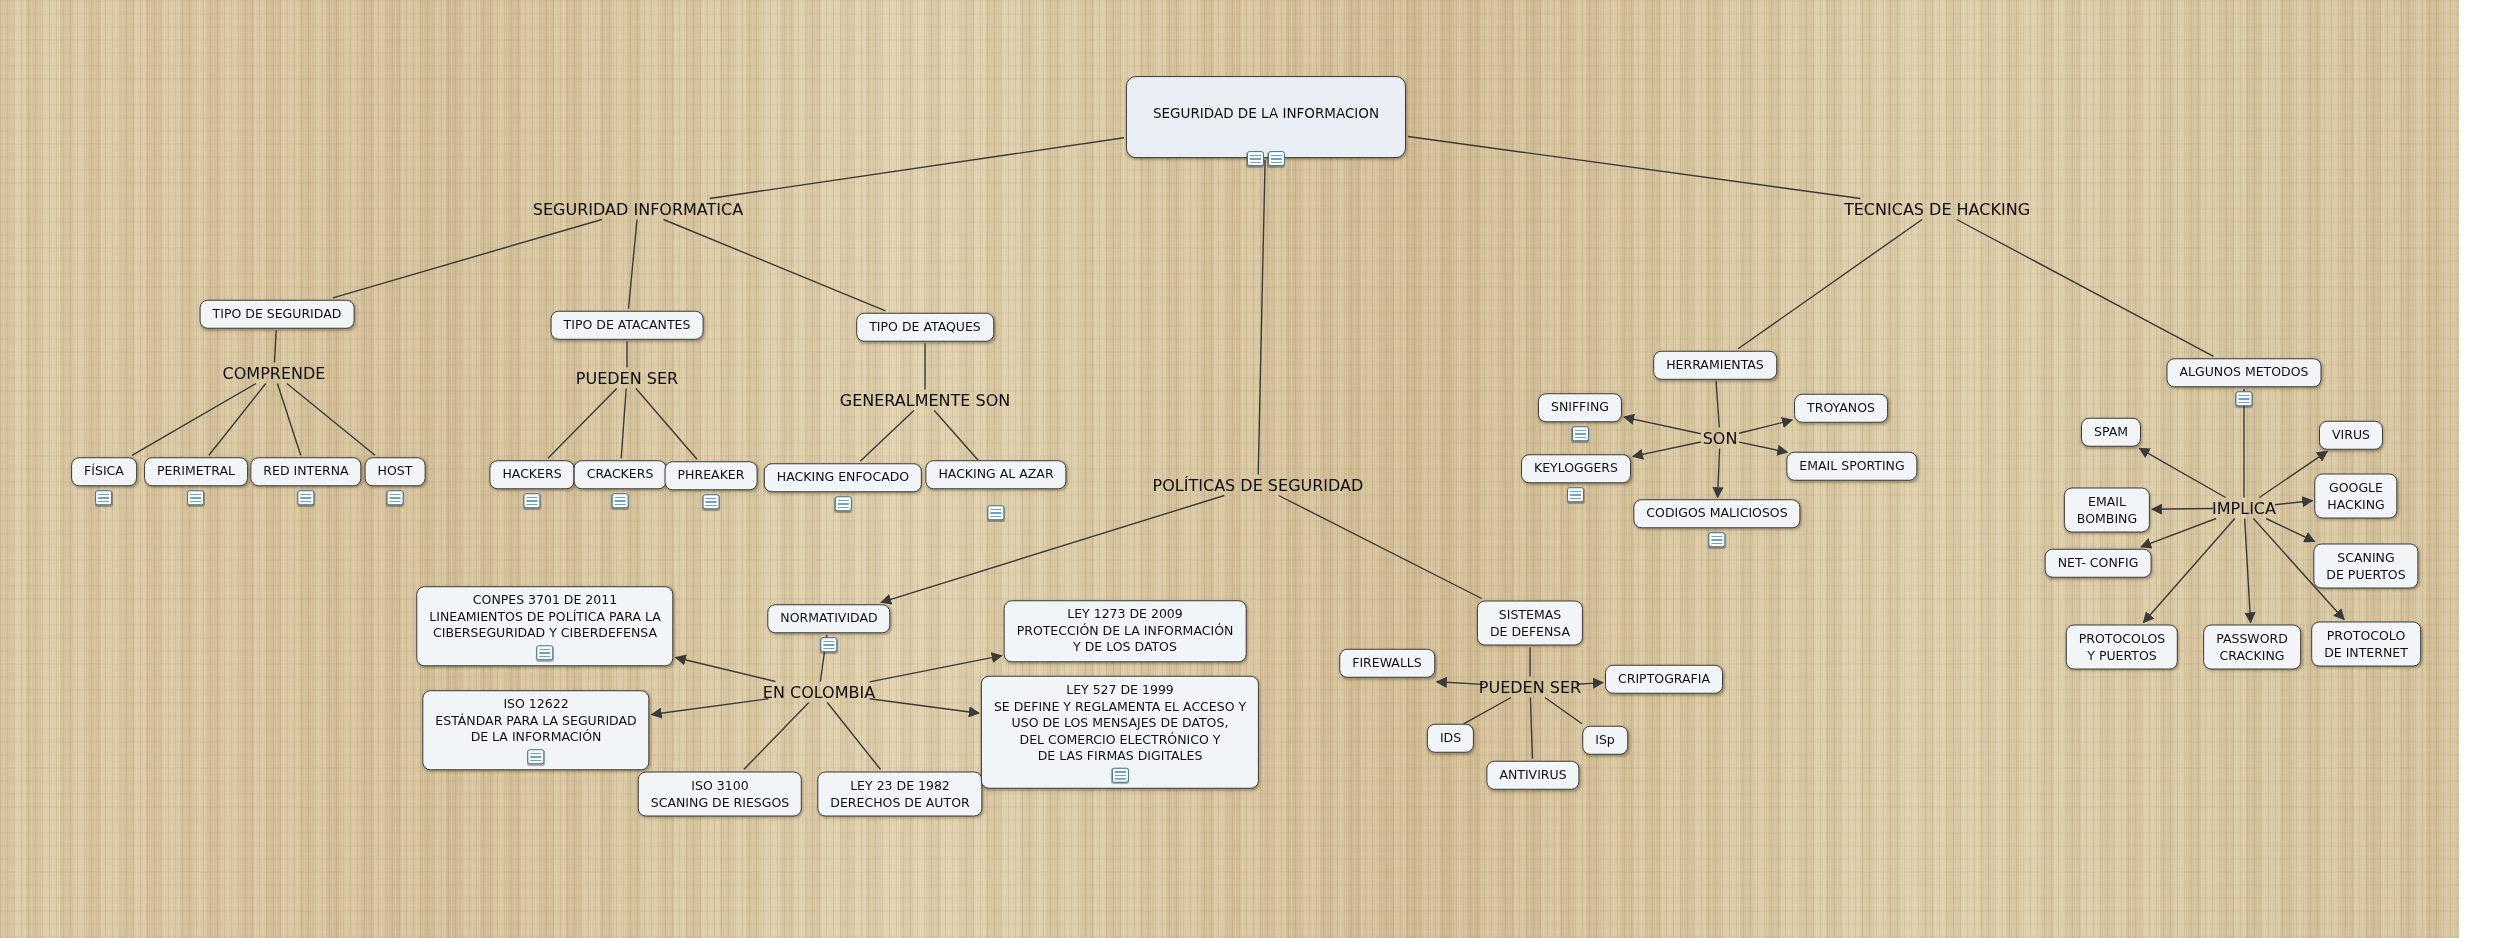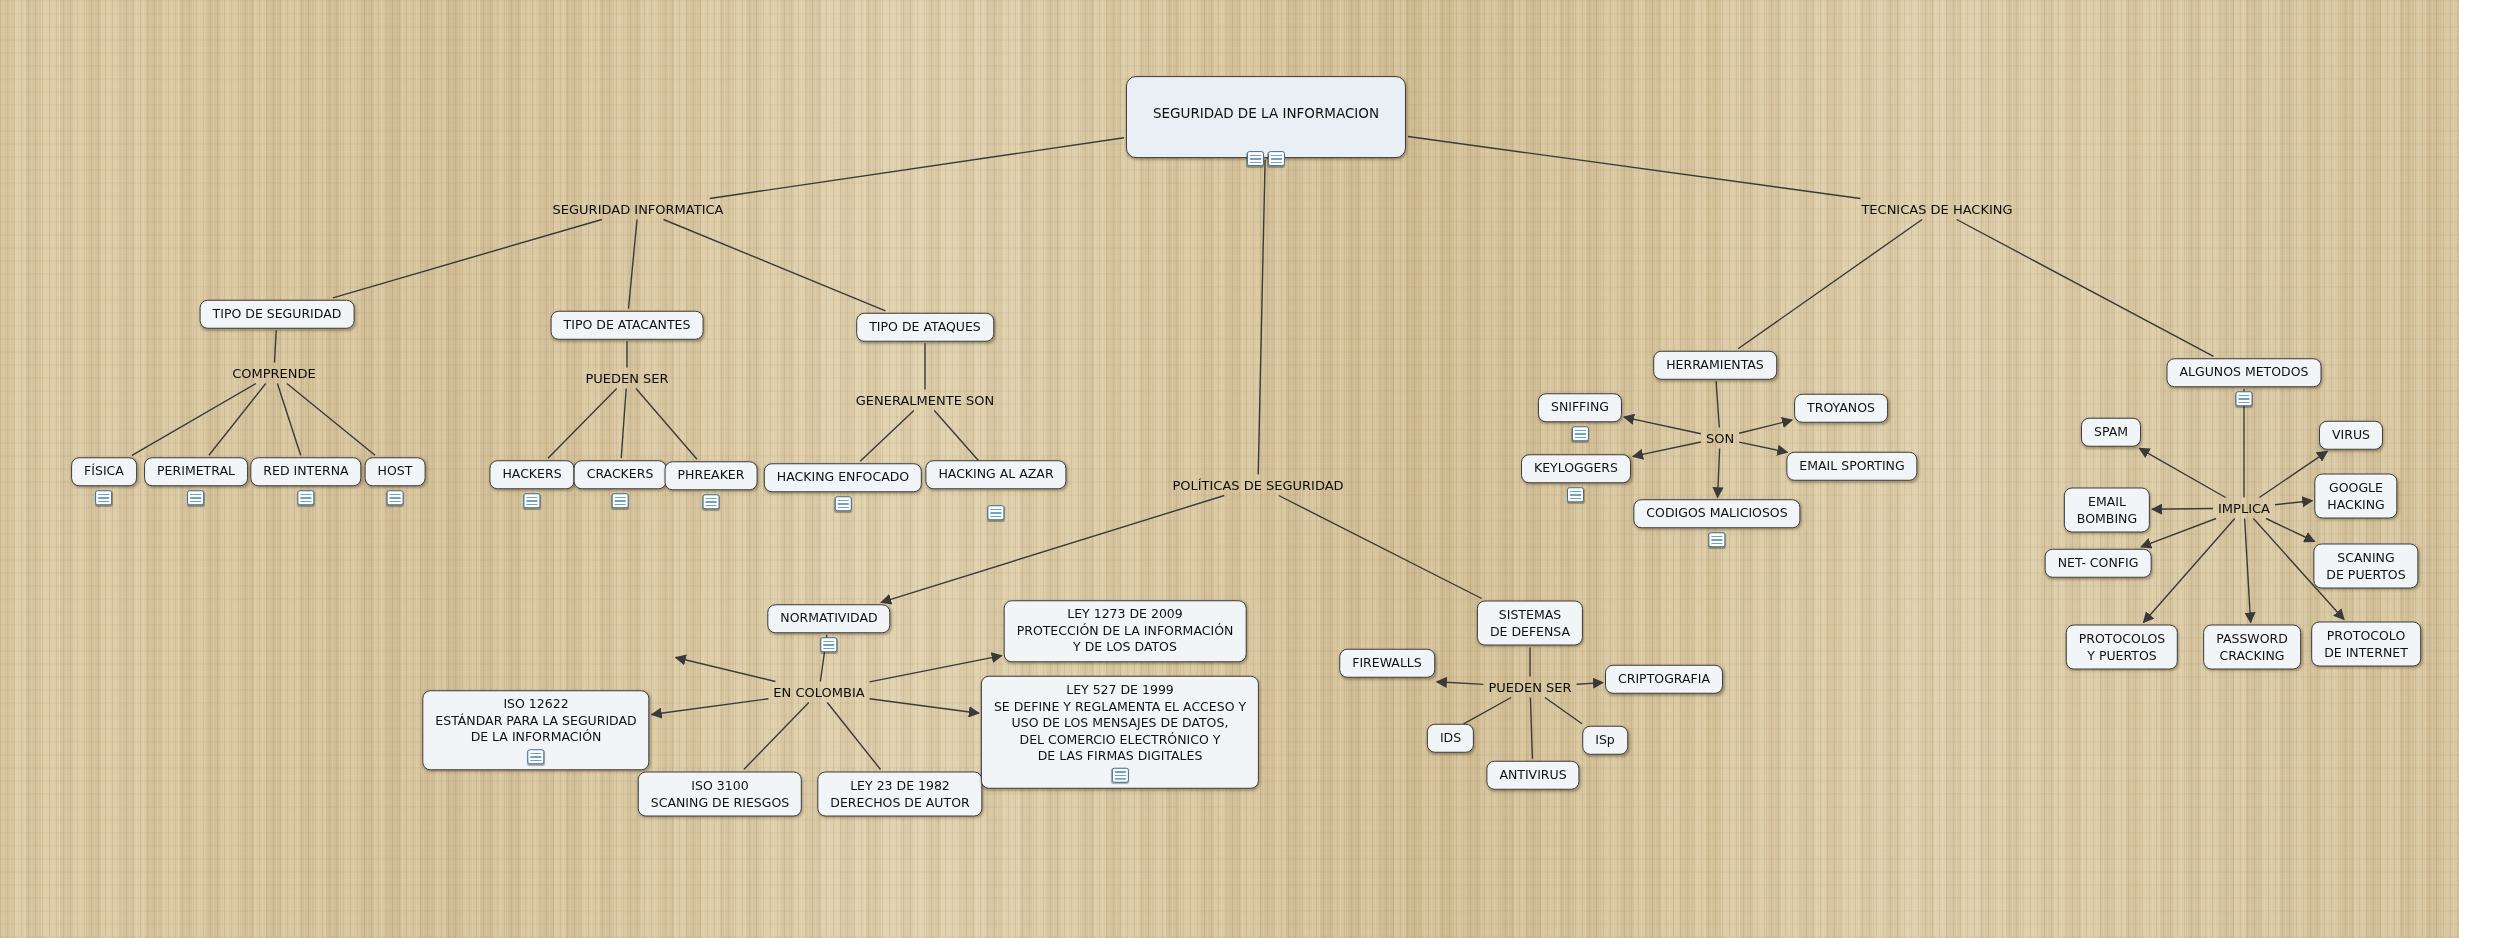--- a/index.html
+++ b/index.html
@@ -41,21 +41,21 @@
     padding: 5px 12px;
     text-align: center;
     font-size: 12.5px;
     line-height: 1.32;
     color: #101010;
     box-shadow: 1px 1.5px 2.5px rgba(60,45,20,.35);
   }
   .box-core .txt { white-space: nowrap; }
 
   .label-core {
-    font-size: 13px;
+    font-size: 16px;
     color: #0d0d0d;
     padding: 1px 3px;
   }
   .label-core .txt { white-space: nowrap; }
 
   .root .box-core {
     background: #e9eff4;
     border-radius: 10px;
     padding: 28px 26px 34px;
     font-size: 13.5px;
@@ -275,20 +275,30 @@
         </div>
         <div class="icon-row">
           <span class="res-icon"></span>
         </div>
       </div>
       <div class="node label" style="left: 819px; top: 692px;">
         <div class="label-core">
           <div class="txt">EN COLOMBIA</div>
         </div>
       </div>
+      <div class="node box" style="left: 545px; top: 626px;">
+        <div class="box-core">
+          <div class="txt">CONPES 3701 DE 2011</div>
+          <div class="txt">LINEAMIENTOS DE POLÍTICA PARA LA</div>
+          <div class="txt">CIBERSEGURIDAD Y CIBERDEFENSA</div>
+          <div class="icon-row inside-icons">
+            <span class="res-icon"></span>
+          </div>
+        </div>
+      </div>
       <div class="node box" style="left: 536px; top: 730px;">
         <div class="box-core">
           <div class="txt">ISO 12622</div>
           <div class="txt">ESTÁNDAR PARA LA SEGURIDAD</div>
           <div class="txt">DE LA INFORMACIÓN</div>
           <div class="icon-row inside-icons">
             <span class="res-icon"></span>
           </div>
         </div>
       </div>

